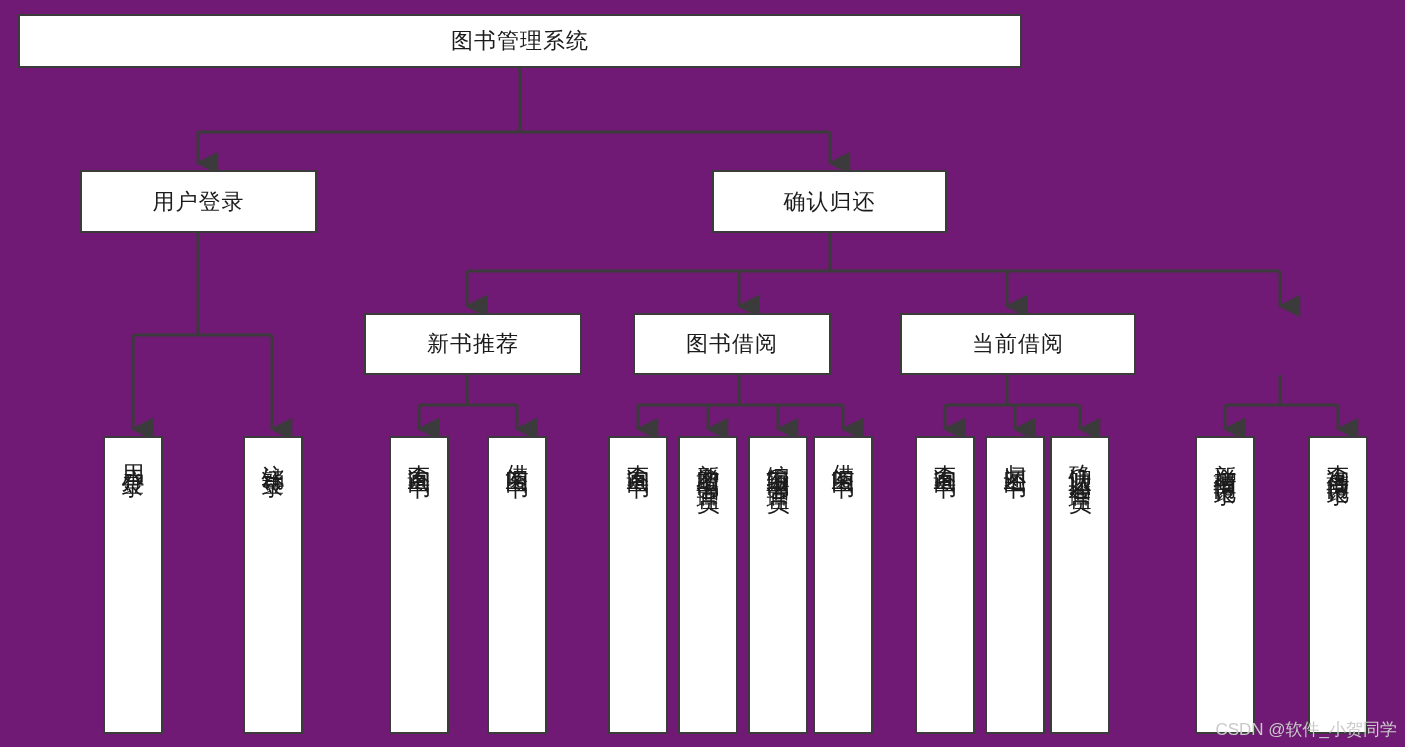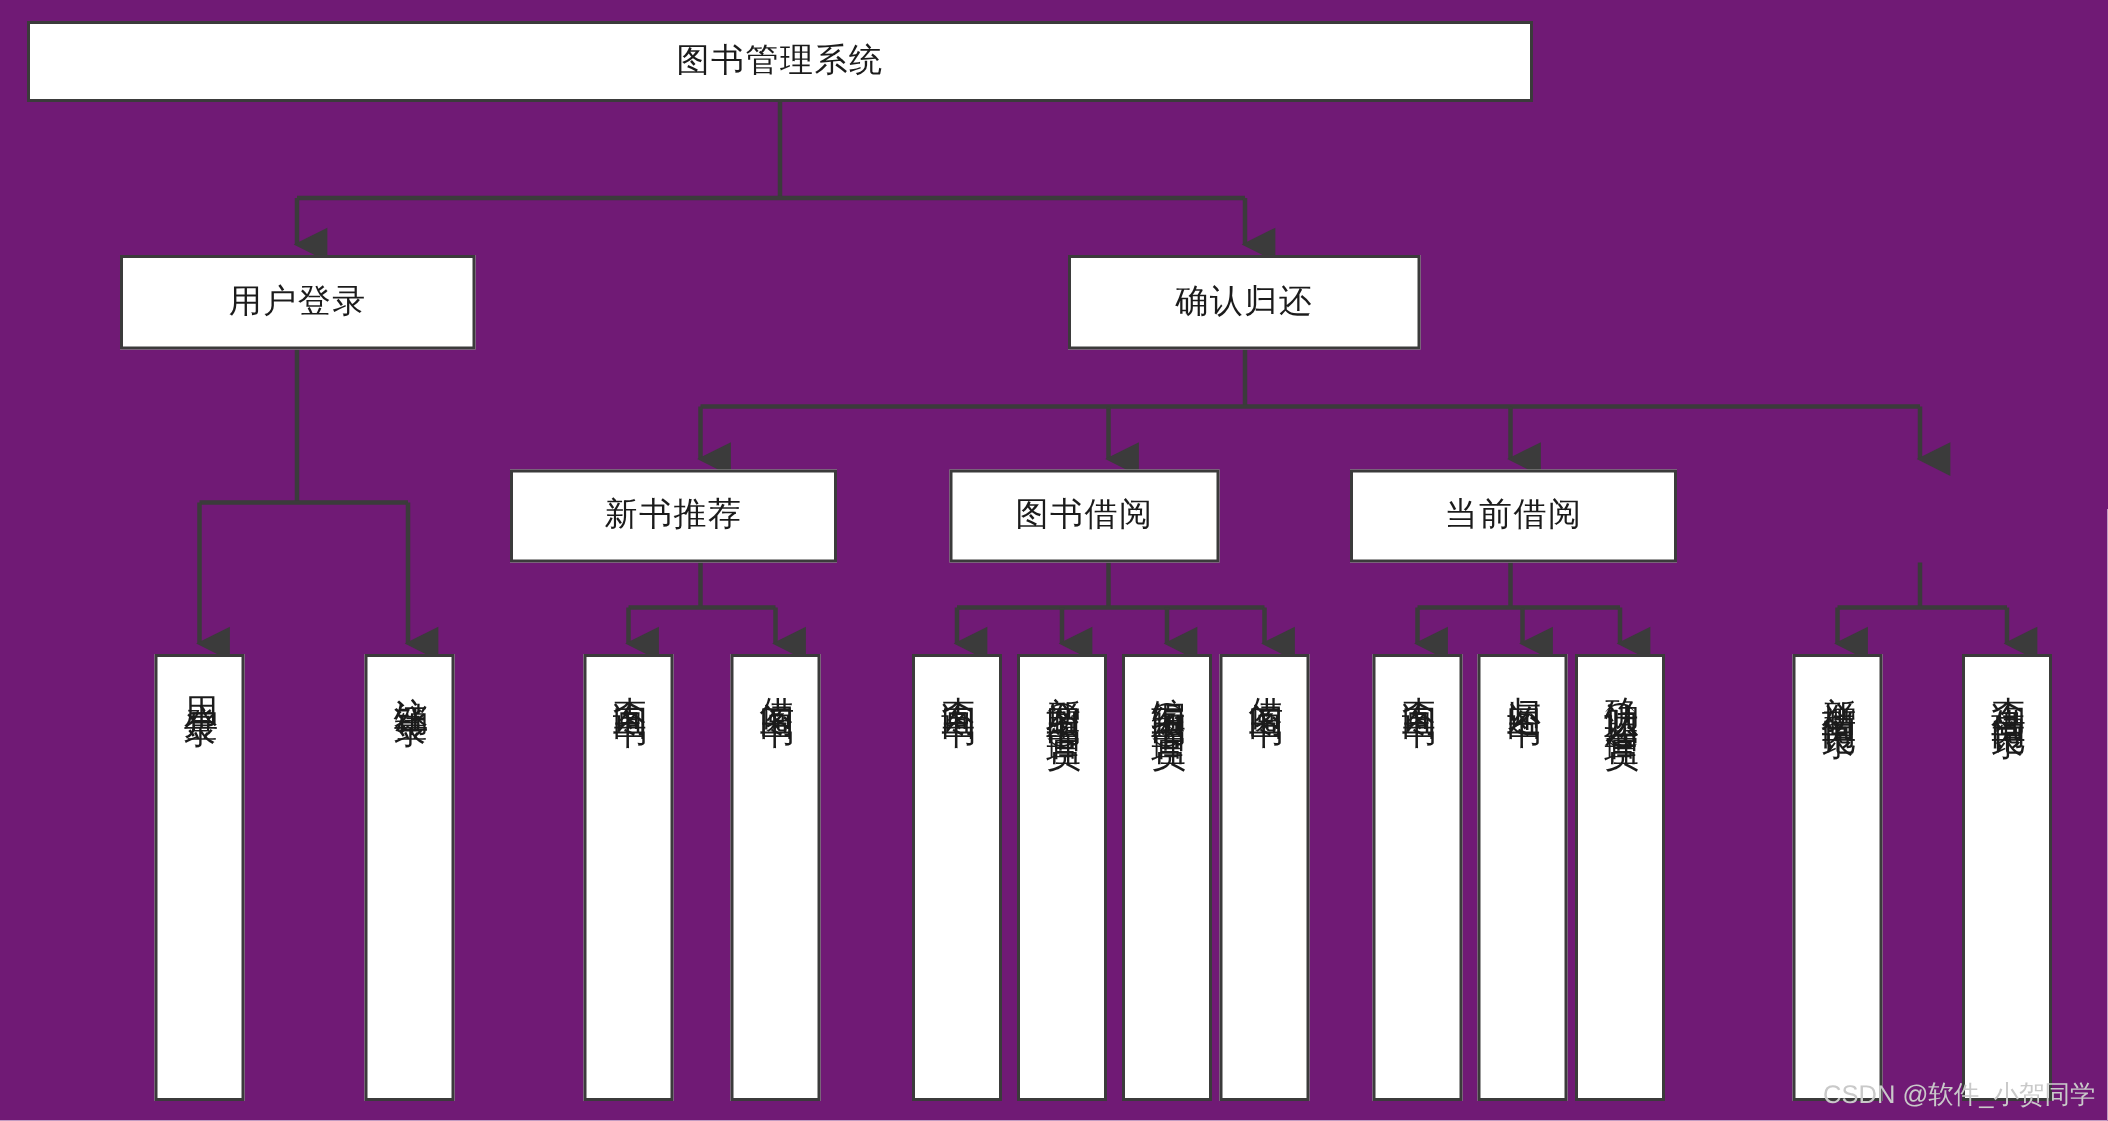--- a/index.html
+++ b/index.html
@@ -129,29 +129,29 @@
   </div>
 
   <div class="node horiz" style="left:80px; top:170px; width:237px; height:63px;">
     <span class="label">用户登录</span>
   </div>
 
   <div class="node horiz" style="left:712px; top:170px; width:235px; height:63px;">
     <span class="label">确认归还</span>
   </div>
 
-  <div class="node horiz" style="left:340px; top:313px; width:218px; height:62px;">
+  <div class="node horiz" style="left:364px; top:313px; width:218px; height:62px;">
     <span class="label">新书推荐</span>
   </div>
 
-  <div class="node horiz" style="left:633px; top:313px; width:180px; height:62px;">
+  <div class="node horiz" style="left:633px; top:313px; width:198px; height:62px;">
     <span class="label">图书借阅</span>
   </div>
 
-  <div class="node horiz" style="left:900px; top:313px; width:218px; height:62px;">
+  <div class="node horiz" style="left:900px; top:313px; width:236px; height:62px;">
     <span class="label">当前借阅</span>
   </div>
 
 
   <div class="node vert" style="left:103px; top:436px; width:60px; height:298px;">
     <span class="label">用户登录</span>
   </div>
 
   <div class="node vert" style="left:243px; top:436px; width:60px; height:298px;">
     <span class="label">注销登录</span>

